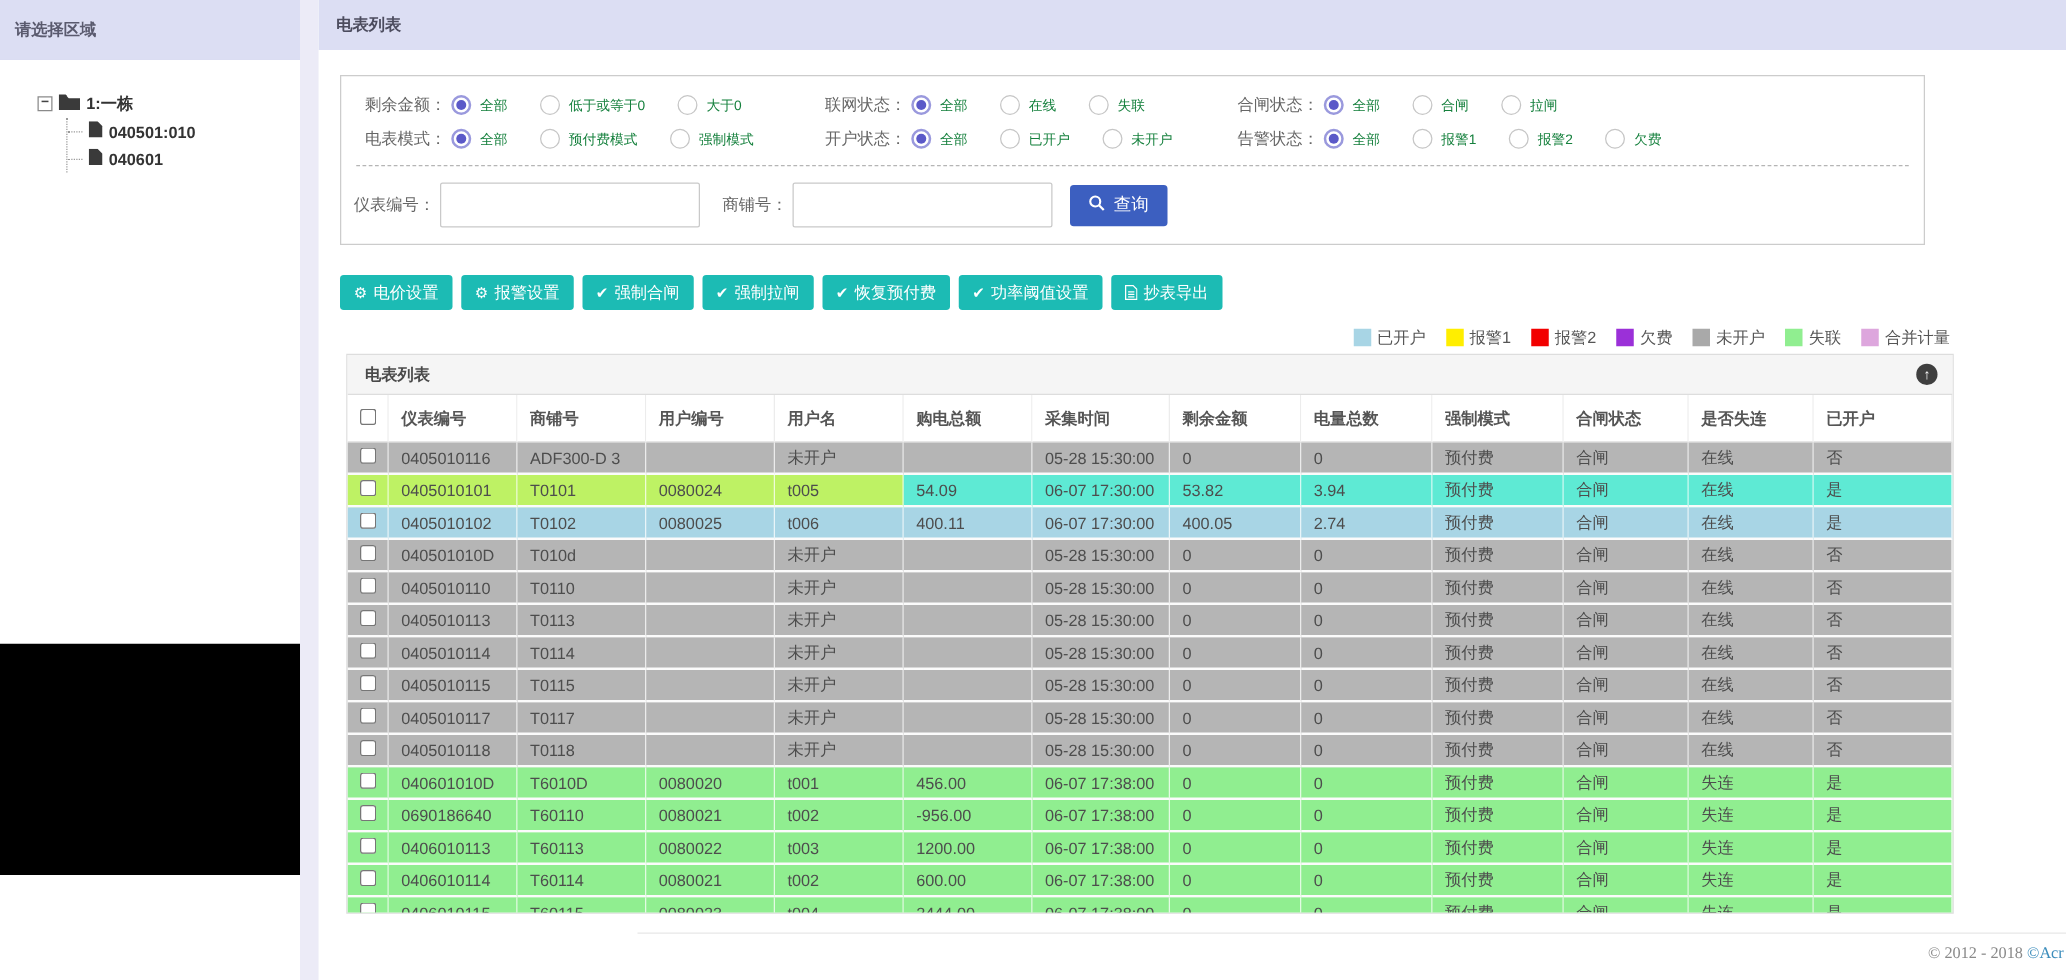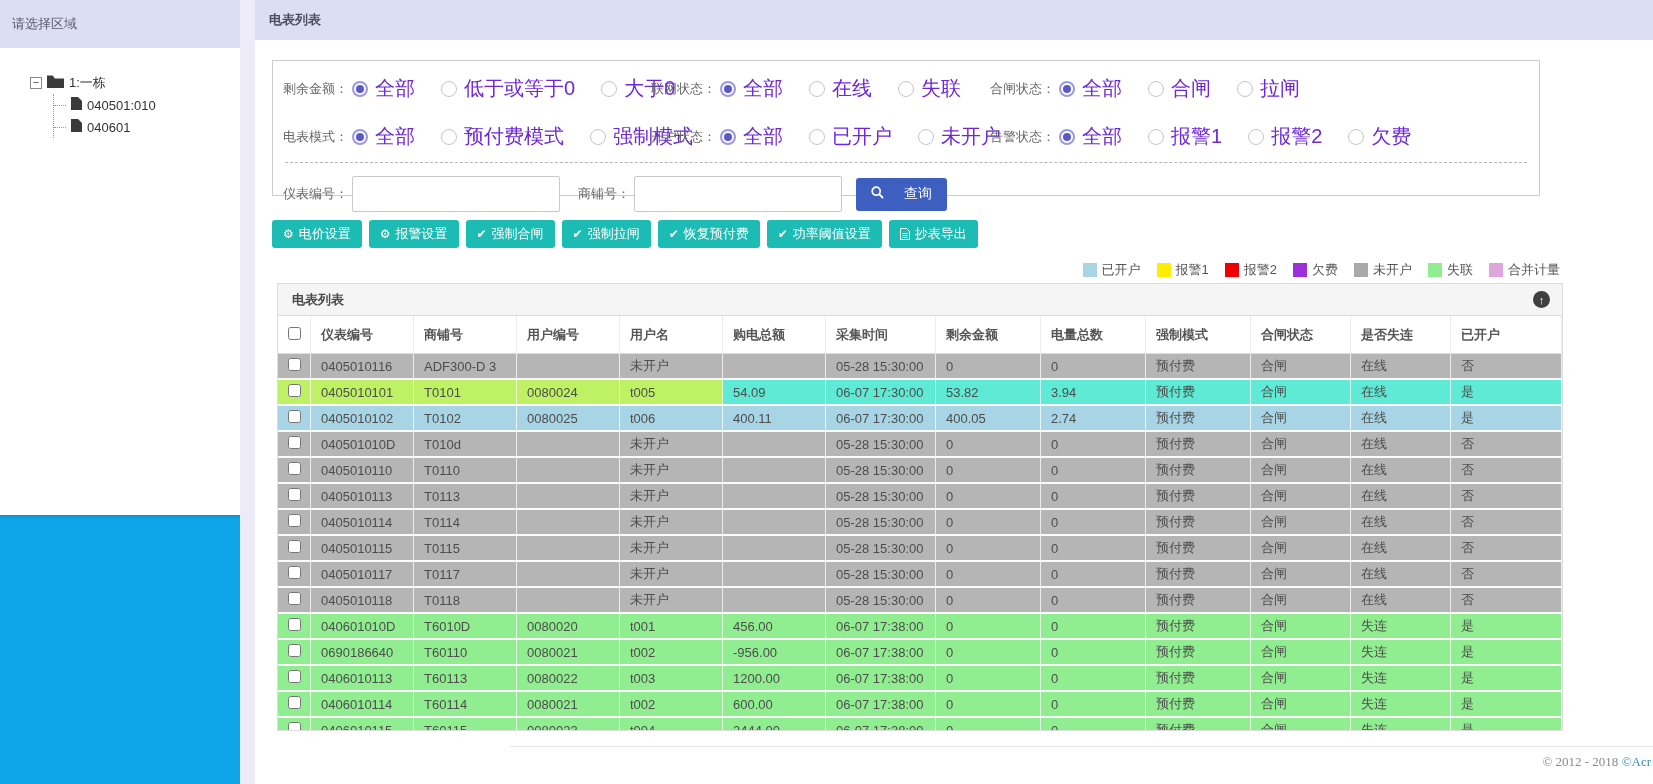--- a/index.html
+++ b/index.html
@@ -1,21 +1,21 @@
 <!DOCTYPE html>
 <html><head>
 <meta charset="utf-8">
 <style>
   * { margin:0; padding:0; box-sizing:border-box; }
   html,body { width:1653px; height:784px; overflow:hidden; background:#fff;
     font-family:"Liberation Sans","DejaVu Sans",sans-serif; }
   #page { position:relative; width:1653px; height:784px; background:#fff; }
 
   
-  .sidebar { position:absolute; left:0; top:0; width:240px; height:784px; background:#0ea5e9; }
+  .sidebar { position:absolute; left:0; top:0; width:240px; height:700px; background:#000000;font-weight:bold; }
   .sidebar-header { height:48px; background:#dcdef3; color:#5a5a6e; font-size:13px;
     display:flex; align-items:center; padding-left:12px; }
   .sidebar-body { height:467px; background:#fff; box-shadow:0 2px 3px rgba(0,0,0,.13);
     padding:26px 0 0 30px; }
   .divider { position:absolute; left:240px; top:0; width:15px; height:784px; background:#ecebf7; }
 
   .tree-root-row { display:flex; align-items:center; gap:5px; font-size:13px; color:#333; }
   .minus-box { width:12px; height:12px; border:1px solid #8a8a8a; background:#fff; color:#444;
     font-size:11px; line-height:9px; text-align:center; cursor:pointer; }
   .tree-children { margin-left:23px; border-left:1px dotted #9a9a9a; padding-left:0; margin-top:2px; }
@@ -25,37 +25,37 @@
   .icon-svg { display:inline-block; vertical-align:middle; }
 
   
   .main { position:absolute; left:255px; top:0; width:1398px; height:784px; background:#fff; }
   .main-header { height:40px; background:#dcdef3; display:flex; align-items:center;
     padding-left:14px; font-size:13px; font-weight:bold; color:#4c4c5e; }
 
   
   .filter-box { position:absolute; left:17px; top:60px; width:1268px; height:136px;
     border:1px solid #ccc; background:#fff; padding:14px 10px 0 10px; }
-  .filter-grid { display:grid; grid-template-columns:368px 330px auto; row-gap:21px; }
+  .filter-grid { display:grid; grid-template-columns:368px 330px auto; row-gap:9px; }
   .filter-group { display:flex; align-items:center; }
   .fg-label { width:74px; text-align:right; font-size:13px; color:#666; margin-right:4px; white-space:nowrap; }
   .radio-opt { display:flex; align-items:center; margin-right:26px; cursor:pointer; }
   .radio-circle { width:16px; height:16px; border-radius:50%; border:1px solid #c6c6c6;
     background:#fff; position:relative; flex:0 0 auto; }
   .radio-circle.sel { border:2px solid #9a99dd; }
   .radio-circle.sel::after { content:''; position:absolute; inset:2px; border-radius:50%; background:#5b59c8; }
-  .radio-text { font-size:20px; color:#6d28d9; margin-left:7px; white-space:nowrap; }
+  .radio-text { font-size:11px; color:#15803d; margin-left:7px; white-space:nowrap; }
 
   .filter-dash { border-top:1px dashed #b5b5b5; margin:12px 2px 0 2px; }
   .filter-inputs { display:flex; align-items:center; margin-top:13px; }
   .fi-label { font-size:13px; color:#666; margin-right:4px; }
   .fi-input { width:208px; height:36px; border:1px solid #c9c9c9; border-radius:2px; font-size:13px;
     padding:0 8px; color:#333; outline:none; }
   .search-btn { margin-left:14px; height:33px; padding:0 15px; background:#3c5fc0; color:#fff;
-    border:none; border-radius:3px; font-size:14px; display:flex; align-items:center; gap:20px; cursor:pointer; }
+    border:none; border-radius:3px; font-size:14px; display:flex; align-items:center; gap:7px; cursor:pointer; }
 
   
   .toolbar { position:absolute; left:17px; top:220px; display:flex; gap:7px; }
   .tb-btn { height:28px; padding:0 11px; background:#1cbbb4; color:#fff; border:none; border-radius:3px;
     font-size:13px; display:flex; align-items:center; gap:5px; cursor:pointer; white-space:nowrap; }
   .tb-ico { font-size:12px; line-height:1; display:flex; align-items:center; }
 
   
   .legend { position:absolute; top:261px; right:93px; display:flex; align-items:center; gap:16px; }
   .legend-item { display:flex; align-items:center; gap:5px; font-size:13px; color:#555; }

